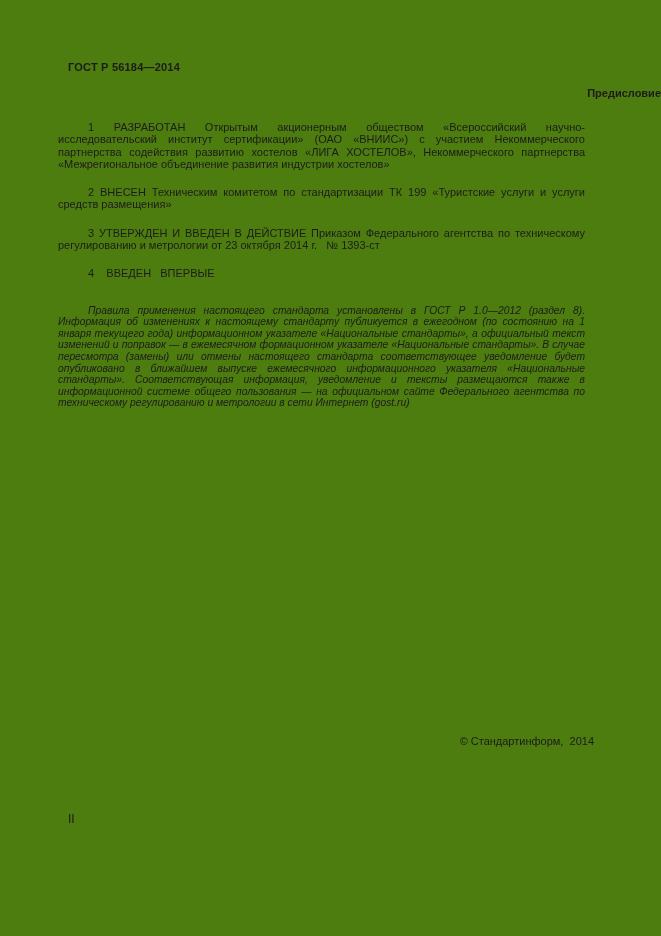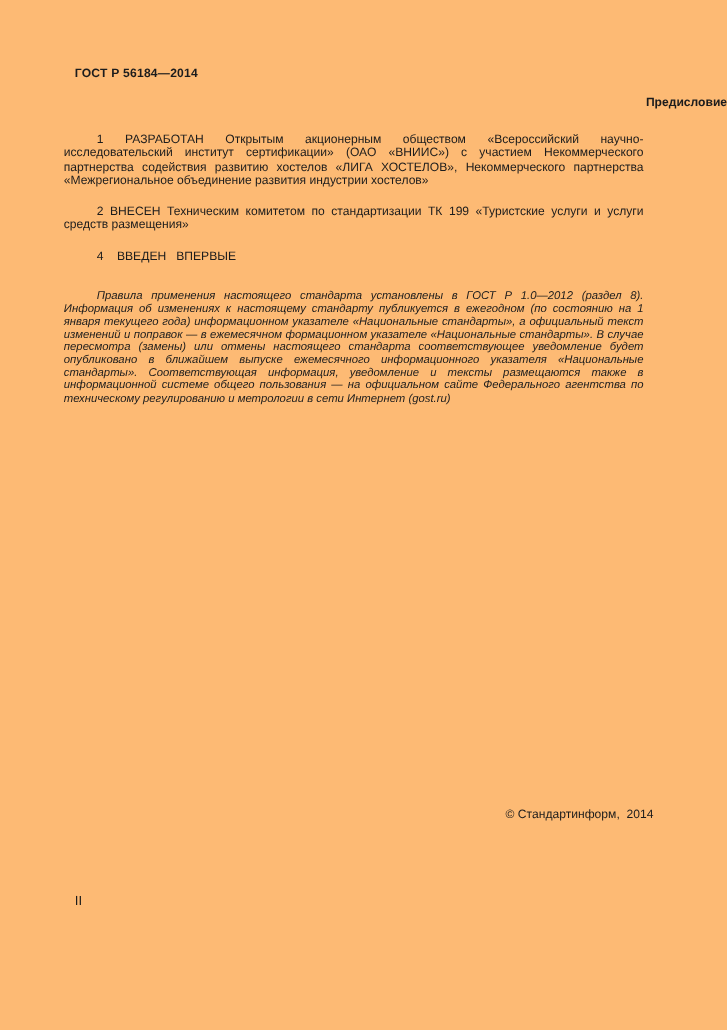--- a/index.html
+++ b/index.html
@@ -1,20 +1,20 @@
 <!DOCTYPE html>
 <html><head>
 <meta charset="utf-8">
 <style>
   html, body { margin: 0; padding: 0; background: #ffffff; }
   .page {
     position: relative;
     width: 661px;
     height: 936px;
-    background: #fdba74;
+    background: #4d7c0f;
     font-family: "Liberation Sans", sans-serif;
     color: #1c1c1c;
     overflow: hidden;
   }
   .doc-number {
     position: absolute;
     top: 61px; left: 68px;
     font-size: 11px;
     font-weight: 700;
     letter-spacing: 0.2px;
@@ -69,20 +69,21 @@
 <body>
 
 <div class="page">
   <div class="doc-number">ГОСТ Р 56184—2014</div>
 
   <div class="section-title">Предисловие</div>
 
   <div class="foreword">
     <p>1 РАЗРАБОТАН Открытым акционерным обществом «Всероссийский научно-исследовательский институт сертификации» (ОАО «ВНИИС») с участием Некоммерческого партнерства содействия развитию хостелов «ЛИГА ХОСТЕЛОВ», Некоммерческого партнерства «Межрегиональное объединение развития индустрии хостелов»</p>
     <p>2 ВНЕСЕН Техническим комитетом по стандартизации ТК 199 «Туристские услуги и услуги средств размещения»</p>
+    <p>3 УТВЕРЖДЕН И ВВЕДЕН В ДЕЙСТВИЕ Приказом Федерального агентства по техническому регулированию и метрологии от 23 октября 2014 г.&nbsp;&nbsp; № 1393-ст</p>
     <p class="clause-4">4&nbsp;&nbsp;&nbsp; ВВЕДЕН&nbsp;&nbsp; ВПЕРВЫЕ</p>
     <p class="rules-note">Правила применения настоящего стандарта установлены в ГОСТ Р 1.0—2012 (раздел 8). Информация об изменениях к настоящему стандарту публикуется в ежегодном (по состоянию на 1 января текущего года) информационном указателе «Национальные стандарты», а официальный текст изменений и поправок — в ежемесячном формационном указателе «Национальные стандарты». В случае пересмотра (замены) или отмены настоящего стандарта соответствующее уведомление будет опубликовано в ближайшем выпуске ежемесячного информационного указателя «Национальные стандарты». Соответствующая информация, уведомление и тексты размещаются также в информационной системе общего пользования — на официальном сайте Федерального агентства по техническому регулированию и метрологии в сети Интернет (gost.ru)</p>
   </div>
 
   <div class="copyright">© Стандартинформ,&nbsp; 2014</div>
 
 
   <div class="page-number">II</div>
 </div>
 

